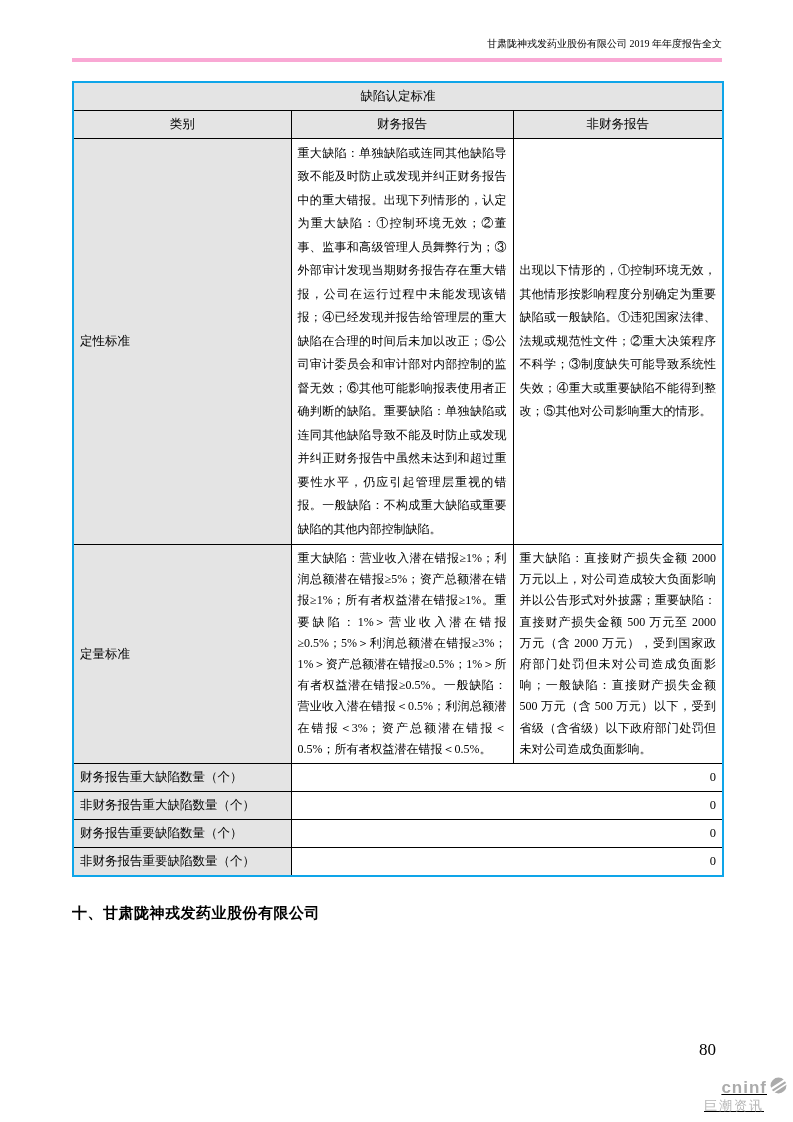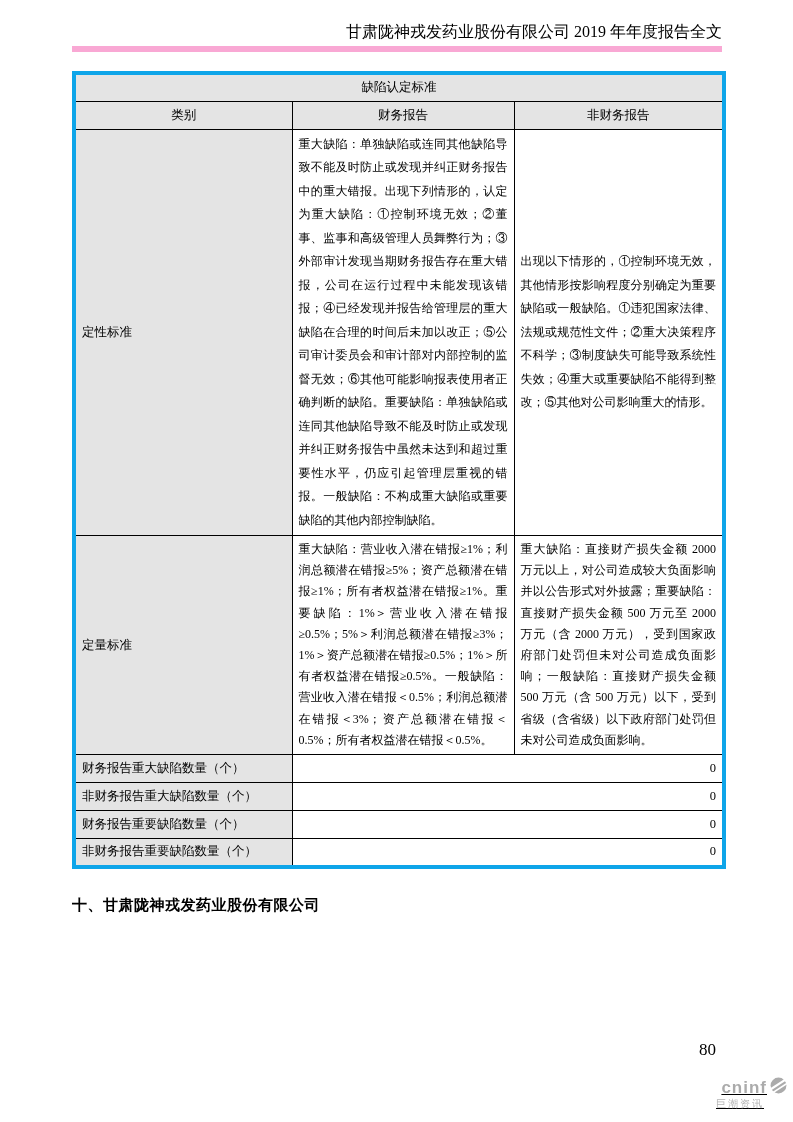--- a/index.html
+++ b/index.html
@@ -9,32 +9,32 @@
     width:793px; height:1122px;
     margin:0 auto;
     background:#ffffff;
     font-family:"Liberation Serif","DejaVu Serif",serif;
     color:#000;
     overflow:hidden;
   }
   .content { position:absolute; left:72px; top:0; width:650px; }
 
   .doc-header {
-    padding-top:24px; padding-bottom:6px;
-    border-bottom:6px solid #f9a8d4;
+    padding-top:36px; padding-bottom:6px;
+    border-bottom:4px solid #f9a8d4;
     text-align:right;
-    font-size:16px; line-height:16px;
+    font-size:10px; line-height:16px;
   }
 
   table.defect-table {
     margin-top:19px;
     width:650px;
     border-collapse:collapse;
     table-layout:fixed;
-    border:4px solid #0ea5e9;
+    border:2px solid #0ea5e9;
     font-size:12px;
     padding-left:48px;
   }
   table.defect-table td {
     border:1px solid #000;
     vertical-align:middle;
     padding:3px 6px;
   }
   col.c1 { width:218px; }
   col.c2 { width:222px; }
@@ -89,21 +89,21 @@
   }
   .logo-row {
     display:flex; align-items:center; justify-content:flex-end; gap:2px;
   }
   .logo-brand {
     font-size:17px; font-weight:bold; color:#ababab; letter-spacing:1px;
     line-height:17px;
   }
   .logo-cn {
     text-align:right; margin-right:24px;
-    font-size:10px; color:#b5b5b5; letter-spacing:2px;
+    font-size:13px; color:#b5b5b5; letter-spacing:2px;
     margin-top:-2px;
   }
   .logo-url {
     text-align:left; margin-right:1px;
     font-size:10.5px; color:#b5b5b5;
     margin-top:12px;
   }
 </style>
 </head>
 <body>

